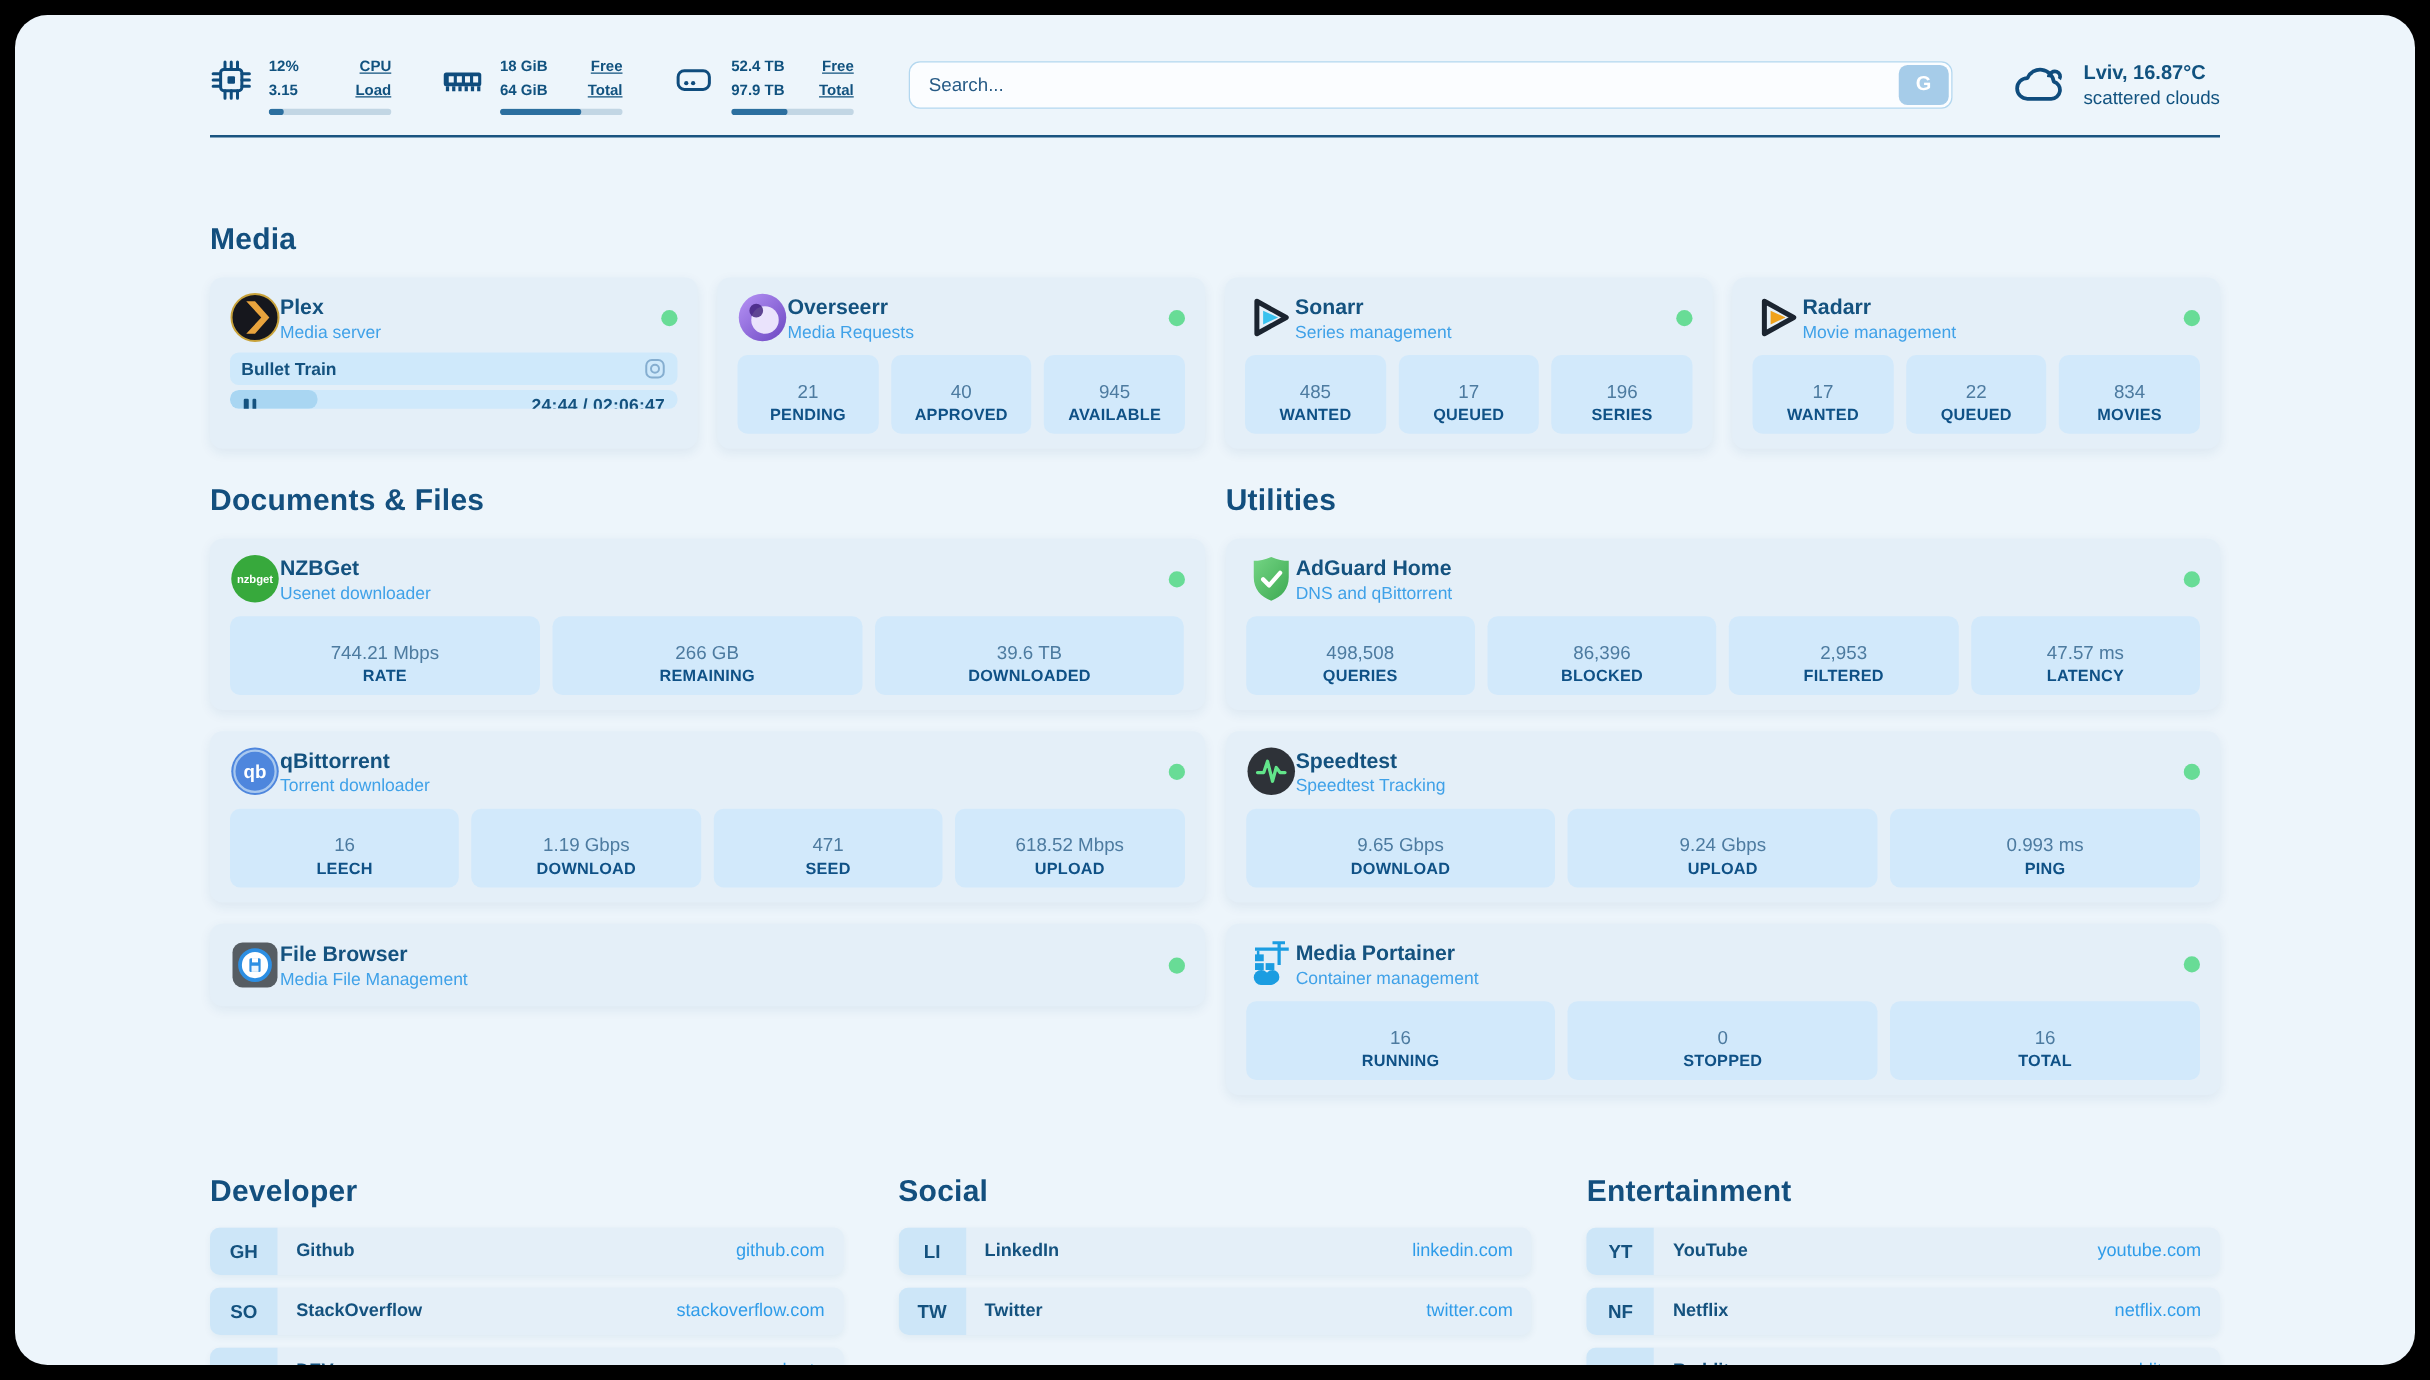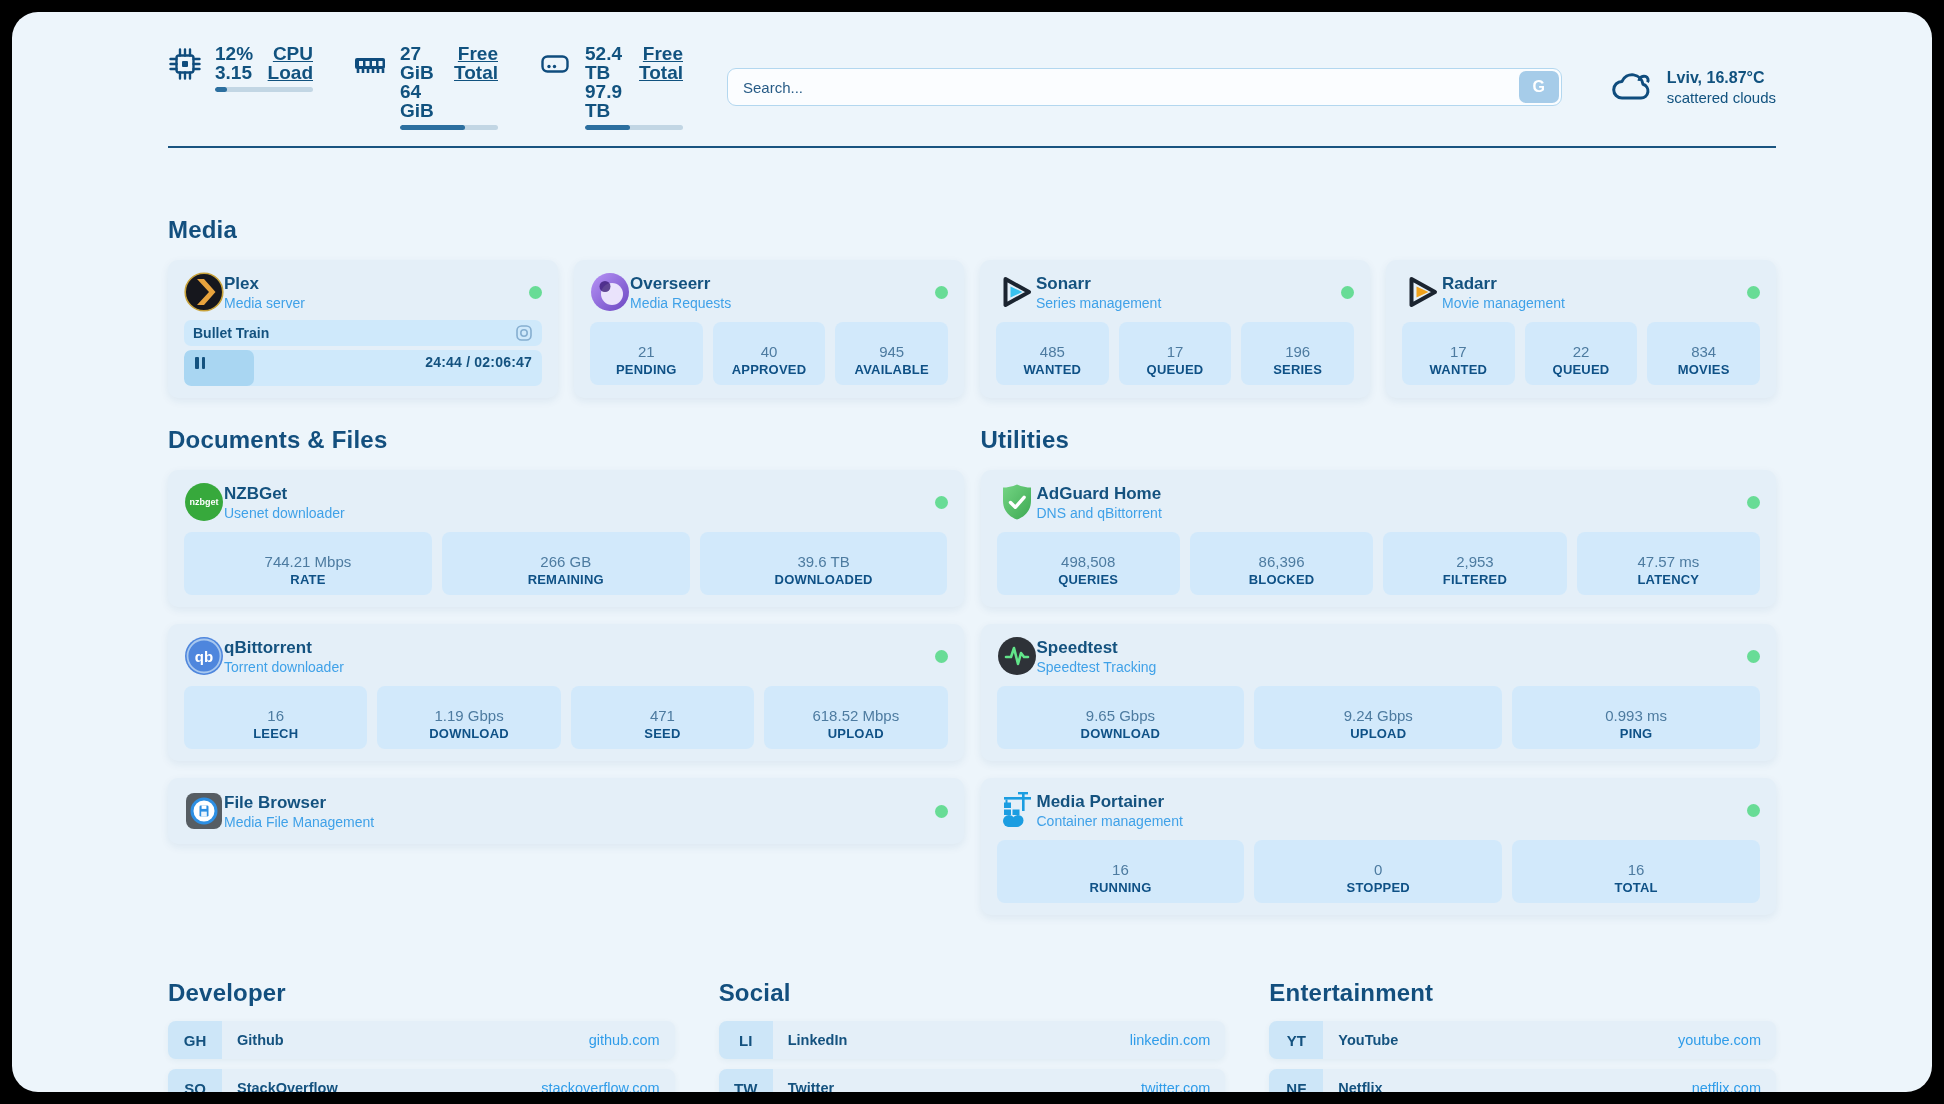--- a/index.html
+++ b/index.html
@@ -26,21 +26,21 @@
     background:var(--page-bg);border-radius:26px;overflow:hidden;
   }
   .content{padding:0 156px;}
 
   
   .topbar{display:flex;align-items:center;padding-top:32px;}
   .sys-stats{display:flex;gap:40px;}
   .sys-stat{display:flex;gap:13px;}
   .sys-icon{width:34px;height:34px;margin-top:3px;flex:0 0 auto;}
   .sys-body{width:98px;}
-  .sys-rows{display:flex;justify-content:space-between;font-size:19px;font-weight:600;color:var(--navy);line-height:19px;}
+  .sys-rows{display:flex;justify-content:space-between;font-size:12px;font-weight:600;color:var(--navy);line-height:19px;}
   .sys-labels{text-align:right;text-decoration:underline;}
   .sys-bar{margin-top:5px;height:5px;border-radius:3px;background:#c2d6e4;overflow:hidden;}
   .sys-bar-fill{height:100%;background:#2c6f9f;border-radius:3px;}
 
   .search-wrap{flex:1;margin:0 46px 0 44px;position:relative;height:38px;}
   .search-input{
     width:100%;height:100%;border:1.5px solid #b3d7ef;border-radius:9px;background:#fbfdff;
     padding:0 52px 0 15px;font-size:15px;color:var(--navy);outline:none;
     font-family:"Liberation Sans","DejaVu Sans",sans-serif;
   }
@@ -75,21 +75,21 @@
   .cols-3{grid-template-columns:repeat(3,1fr);}
   .cols-4{grid-template-columns:repeat(4,1fr);}
   .stat{background:var(--box-bg);border-radius:8px;text-align:center;padding:20px 4px 7px;}
   .stat-value{font-size:15px;color:var(--val);line-height:19px;}
   .stat-label{font-size:13px;font-weight:700;color:#0f5186;line-height:17px;letter-spacing:.2px;}
 
   
   .plex-row{margin-top:8px;height:26px;background:var(--row-bg);border-radius:7px;display:flex;align-items:center;padding:0 9px;}
   .plex-row-title{font-size:14px;font-weight:600;color:#14527f;}
   .cam-icon{margin-left:auto;display:flex;}
-  .plex-progress{margin-top:4px;height:36px;background:var(--row-bg);border-radius:7px;position:relative;overflow:hidden;}
+  .plex-progress{margin-top:4px;height:15px;background:var(--row-bg);border-radius:7px;position:relative;overflow:hidden;}
   .plex-fill{position:absolute;left:0;top:0;bottom:0;background:#a9d6f2;border-radius:7px;}
   .pause-icon{position:absolute;left:11px;top:7px;display:flex;gap:3px;}
   .pause-icon span{width:3.5px;height:12px;background:#14527f;border-radius:1px;display:block;}
   .plex-time{position:absolute;right:10px;top:4px;font-size:14px;font-weight:700;color:#14527f;letter-spacing:.2px;}
 
   
   .mid-grid{display:grid;grid-template-columns:1fr 1fr;gap:17px;margin-top:28px;align-items:start;}
   .mid-col .card{margin-top:17px;}
   .mid-col .card.first{margin-top:16px;}
   .card-short{padding:13px 16px;}
@@ -144,21 +144,21 @@
             <rect x="2" y="11" width="30" height="11" rx="2" fill="#0f4c7d"></rect>
             <path d="M5 22v4M10 22v4M15 22v4M20 22v4M25 22v4M30 22v4" stroke="#0f4c7d" stroke-width="2.6"></path>
             <rect x="6" y="14" width="4" height="5" fill="#edf5fb"></rect>
             <rect x="12.5" y="14" width="4" height="5" fill="#edf5fb"></rect>
             <rect x="19" y="14" width="4" height="5" fill="#edf5fb"></rect>
             <rect x="25.5" y="14" width="4" height="5" fill="#edf5fb"></rect>
           </svg>
           <div class="sys-body">
             <div class="sys-rows">
               <div class="sys-vals">
-                <div>27 GiB</div>
+                <div>18 GiB</div>
                 <div>64 GiB</div>
               </div>
               <div class="sys-labels">
                 <div>Free</div>
                 <div>Total</div>
               </div>
             </div>
             <div class="sys-bar">
               <div class="sys-bar-fill" style="width: 66%;"></div>
             </div>

